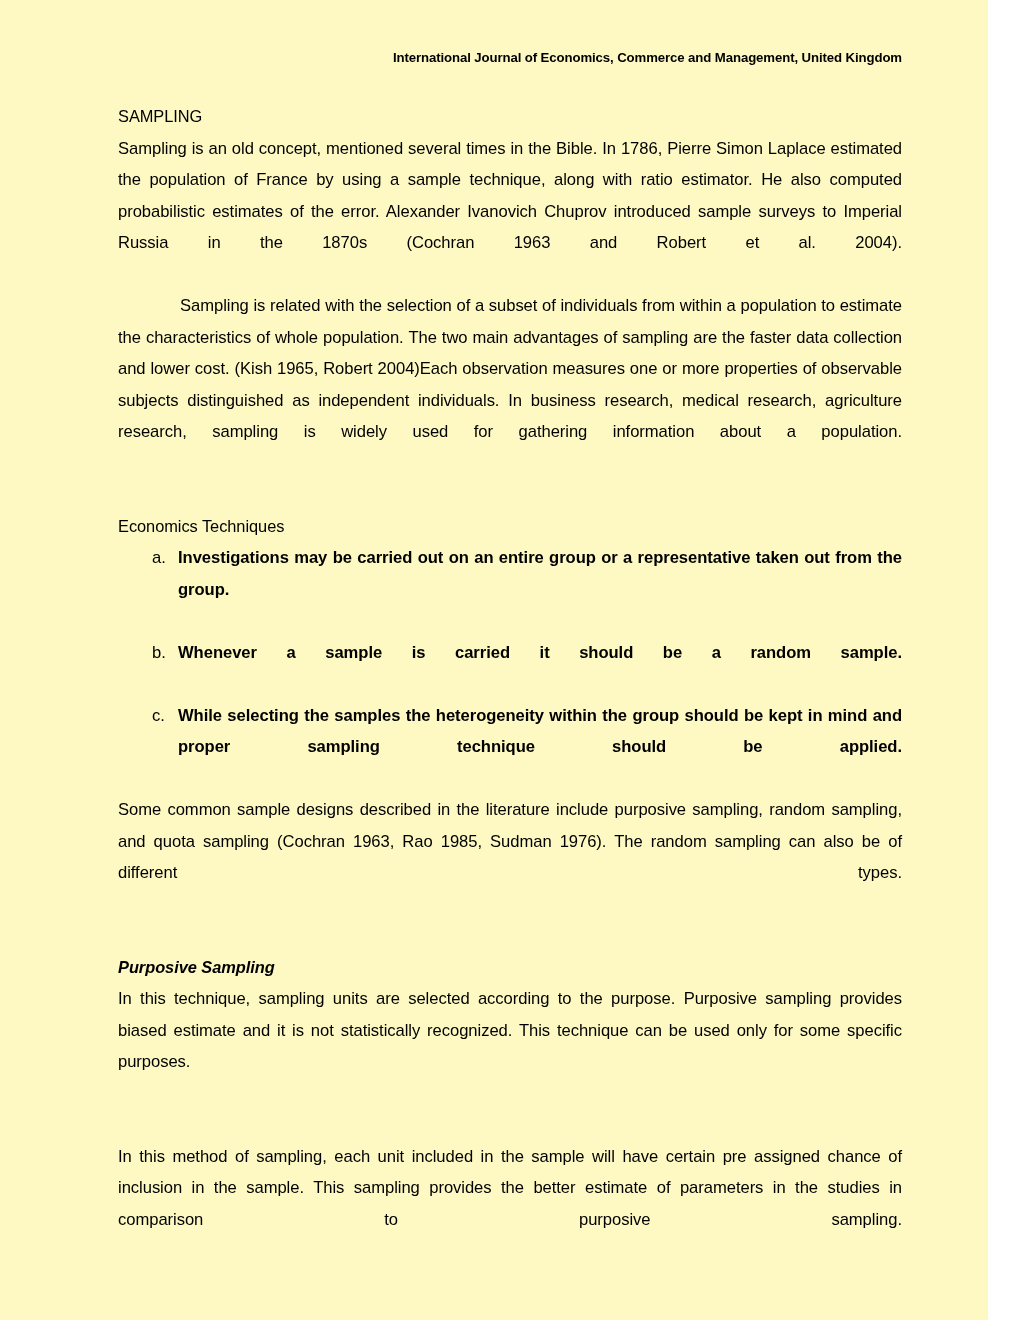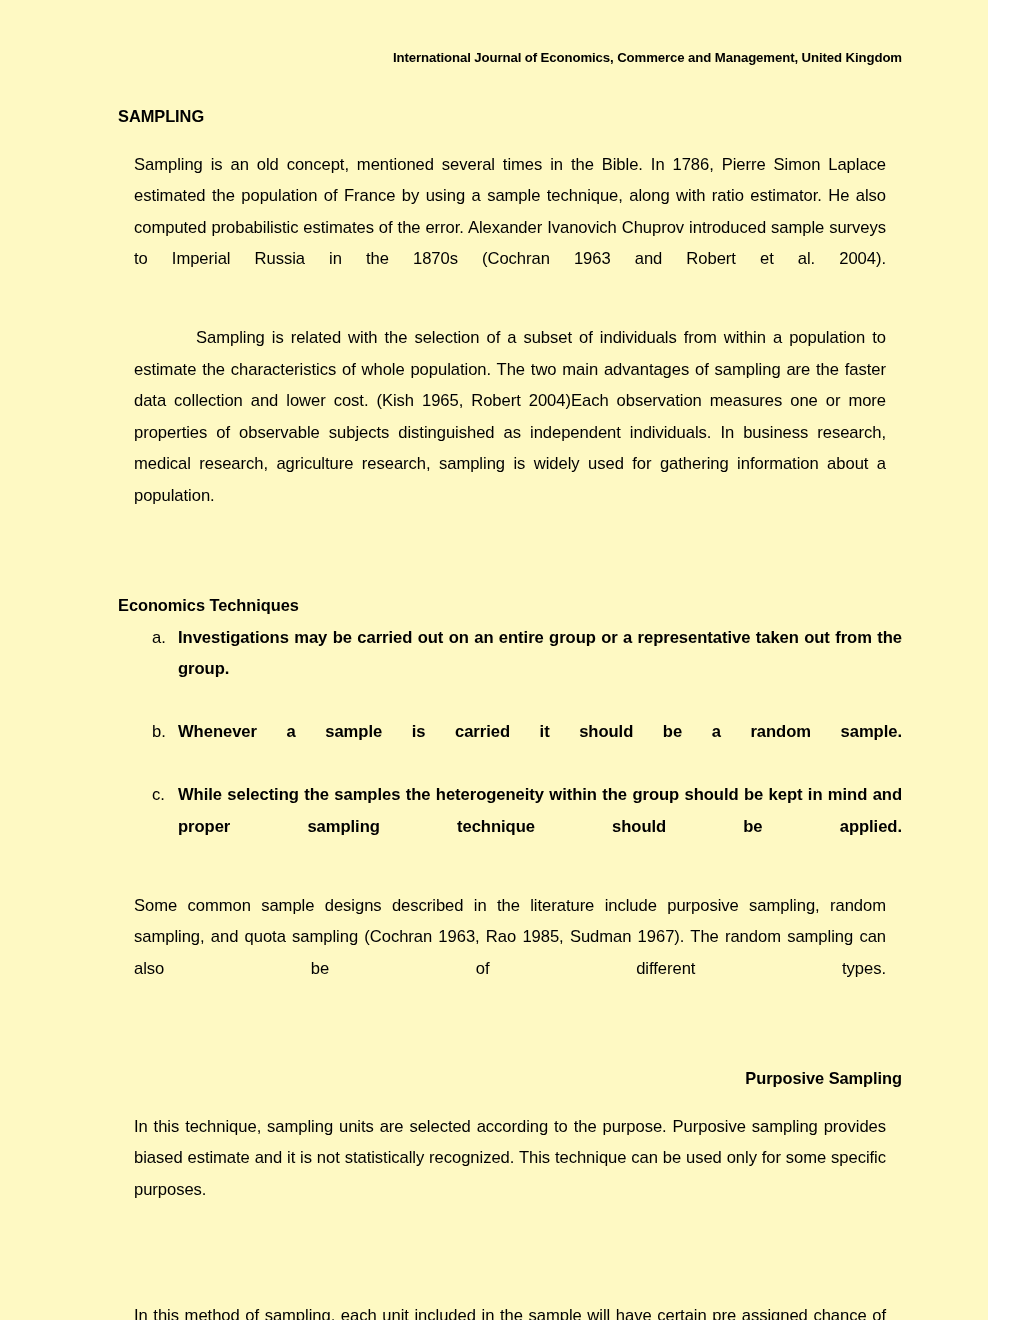--- a/index.html
+++ b/index.html
@@ -42,36 +42,36 @@
     position: absolute;
     top: 101px;
     left: 118px;
     width: 784px;
   }
 
   
   h2.sec-head {
     margin: 0;
     font-size: 16.4px;
-    font-weight: bold;
+    font-weight: normal;
     line-height: 31.5px;
     letter-spacing: -0.05px;
   }
   h3.sub-head {
     margin: 0;
     font-size: 16.4px;
     font-weight: bold;
+    font-style: italic;
     line-height: 31.5px;
     letter-spacing: -0.05px;
-    text-align: right;
   }
 
   
   p.para {
-    margin: 16px;
+    margin: 0;
     font-size: 16.6px;
     line-height: 31.5px;
     text-align: justify;
     text-justify: inter-word;
     letter-spacing: -0.05px;
   }
   p.para.indent {
     text-indent: 62px;
   }
 
@@ -144,21 +144,21 @@
       <li>
         <span class="marker">b.</span>
         <span class="item-text">Whenever a sample is carried it should be a random sample.</span>
       </li>
       <li>
         <span class="marker">c.</span>
         <span class="item-text">While selecting the samples the heterogeneity within the group should be kept in mind and proper sampling technique should be applied.</span>
       </li>
     </ol>
 
-    <p class="para">Some common sample designs described in the literature include purposive sampling, random sampling, and quota sampling (Cochran 1963, Rao 1985, Sudman 1967). The random sampling can also be of different types.</p>
+    <p class="para">Some common sample designs described in the literature include purposive sampling, random sampling, and quota sampling (Cochran 1963, Rao 1985, Sudman 1976). The random sampling can also be of different types.</p>
 
     <div class="spacer"></div>
 
     <h3 class="sub-head">Purposive Sampling</h3>
 
     <p class="para">In this technique, sampling units are selected according to the purpose. Purposive sampling provides biased estimate and it is not statistically recognized. This technique can be used only for some specific purposes.</p>
 
     <div class="spacer"></div>
 
 

